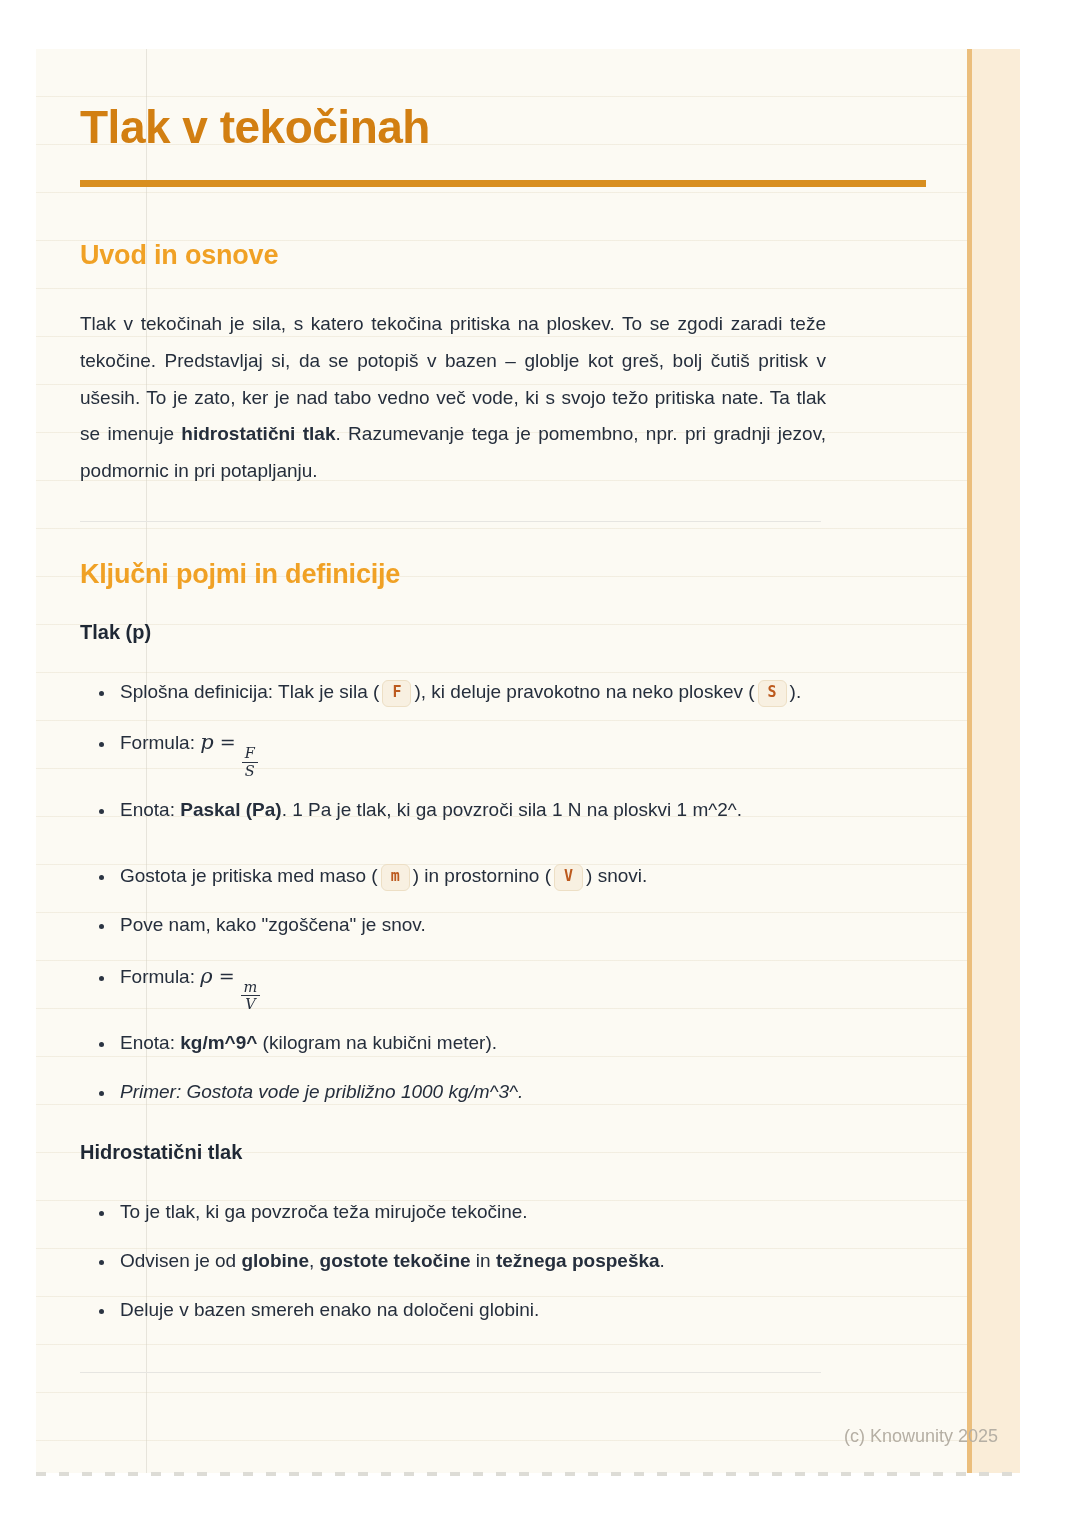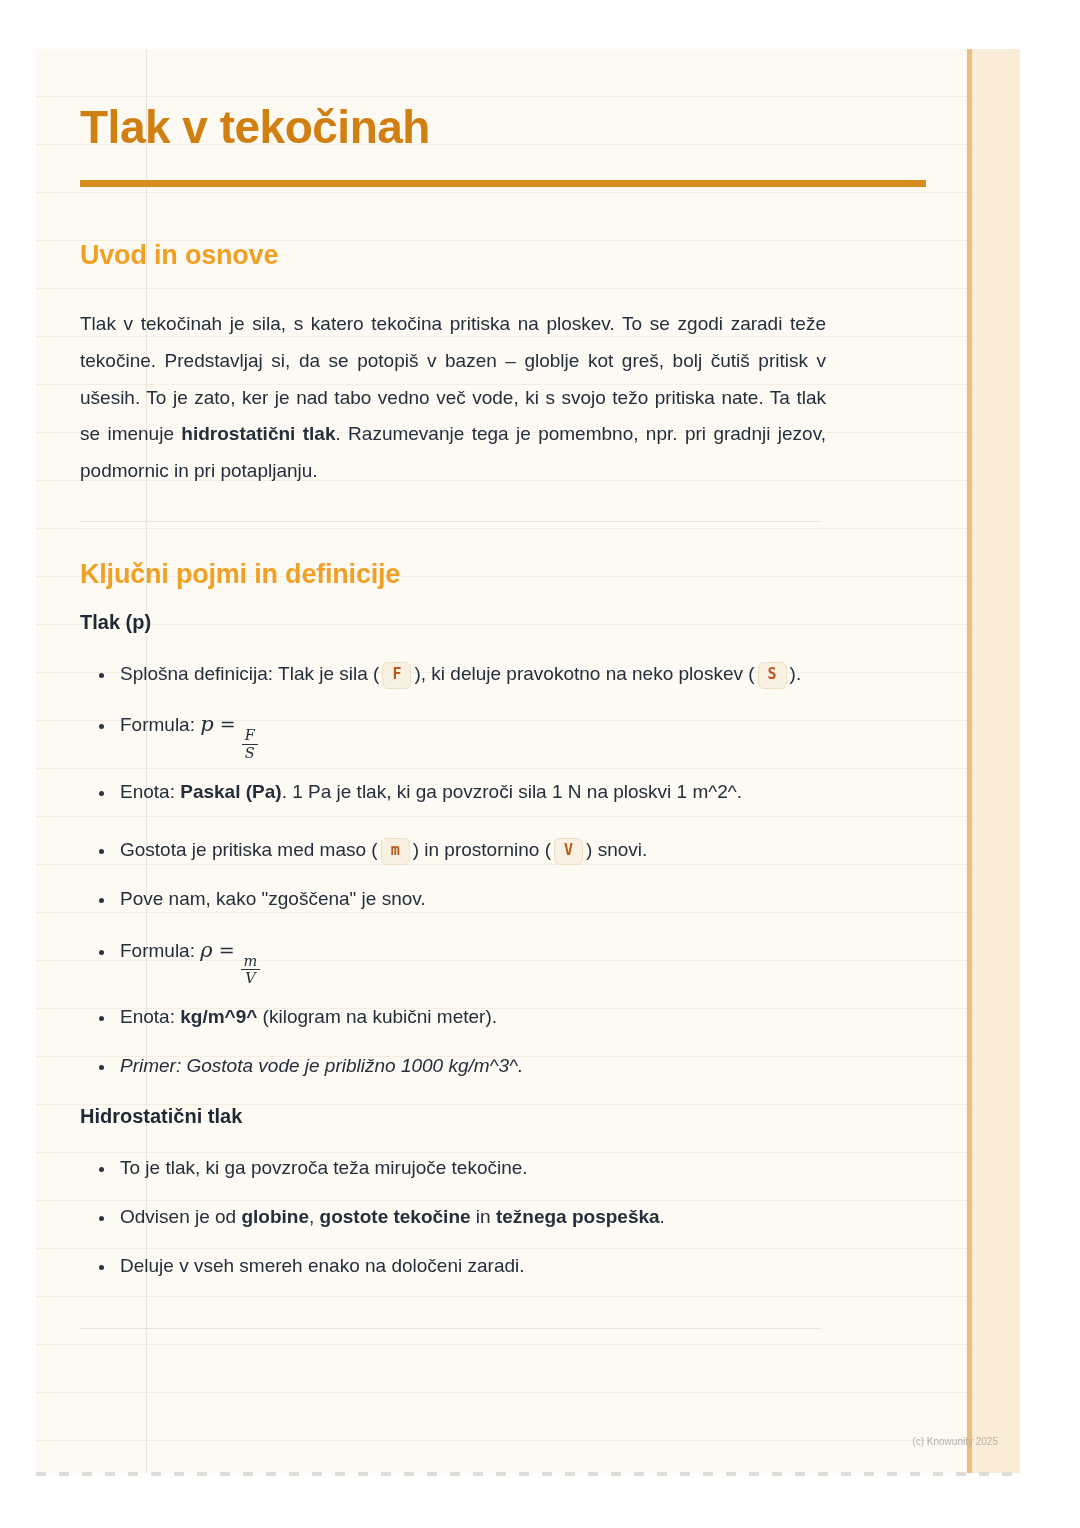--- a/index.html
+++ b/index.html
@@ -75,24 +75,24 @@
     border:none;
     border-top:1px solid #E6E5E1;
     width:741px;
   }
   .divider-1 { margin-top:31px; }
   .divider-2 { margin-top:44px; }
   h3.sub-heading {
     font-size:20px;
     font-weight:700;
     color:#1F2835;
-    margin-top:21px;
+    margin-top:31px;
   }
   ul.bullet-list {
-    margin-top:22px;
+    margin-top:30px;
     padding-left:35px;
     width:746px;
   }
   ul.bullet-list li {
     font-size:19px;
     line-height:1.93;
     color:#252E3C;
     padding-left:5px;
     margin-bottom:12px;
   }
@@ -128,21 +128,21 @@
     font-family:"DejaVu Serif", serif;
     font-style:italic;
     font-size:14.5px;
     color:#252E3C;
   }
   .frac .num { border-bottom:1px solid #2B3442; padding:0 3px 0; }
   .frac .den { padding-top:0; }
   .copyright {
     position:absolute;
     right:22px; bottom:26px;
-    font-size:10px;
+    font-size:18px;
     color:#B5AFA4;
     z-index:2;
   }
 </style>
 </head>
 <body>
 
 <div class="page">
   <div class="margin-line"></div>
   <div class="stripe"></div>
@@ -182,21 +182,21 @@
           </span></li>
       <li><span>Enota: </span><b>kg/m^9^</b><span> (kilogram na kubični meter).</span></li>
       <li class="italic">Primer: Gostota vode je približno 1000 kg/m^3^.</li>
     </ul>
 
     <h3 class="sub-heading">Hidrostatični tlak</h3>
 
     <ul class="bullet-list">
       <li>To je tlak, ki ga povzroča teža mirujoče tekočine.</li>
       <li><span>Odvisen je od </span><b>globine</b><span>, </span><b>gostote tekočine</b><span> in </span><b>težnega pospeška</b><span>.</span></li>
-      <li>Deluje v vseh smereh enako na določeni zaradi.</li>
+      <li>Deluje v bazen smereh enako na določeni globini.</li>
     </ul>
 
     <hr class="divider divider-2">
 
 
   </div>
 
   <div class="copyright">(c) Knowunity 2025</div>
 </div>
 

